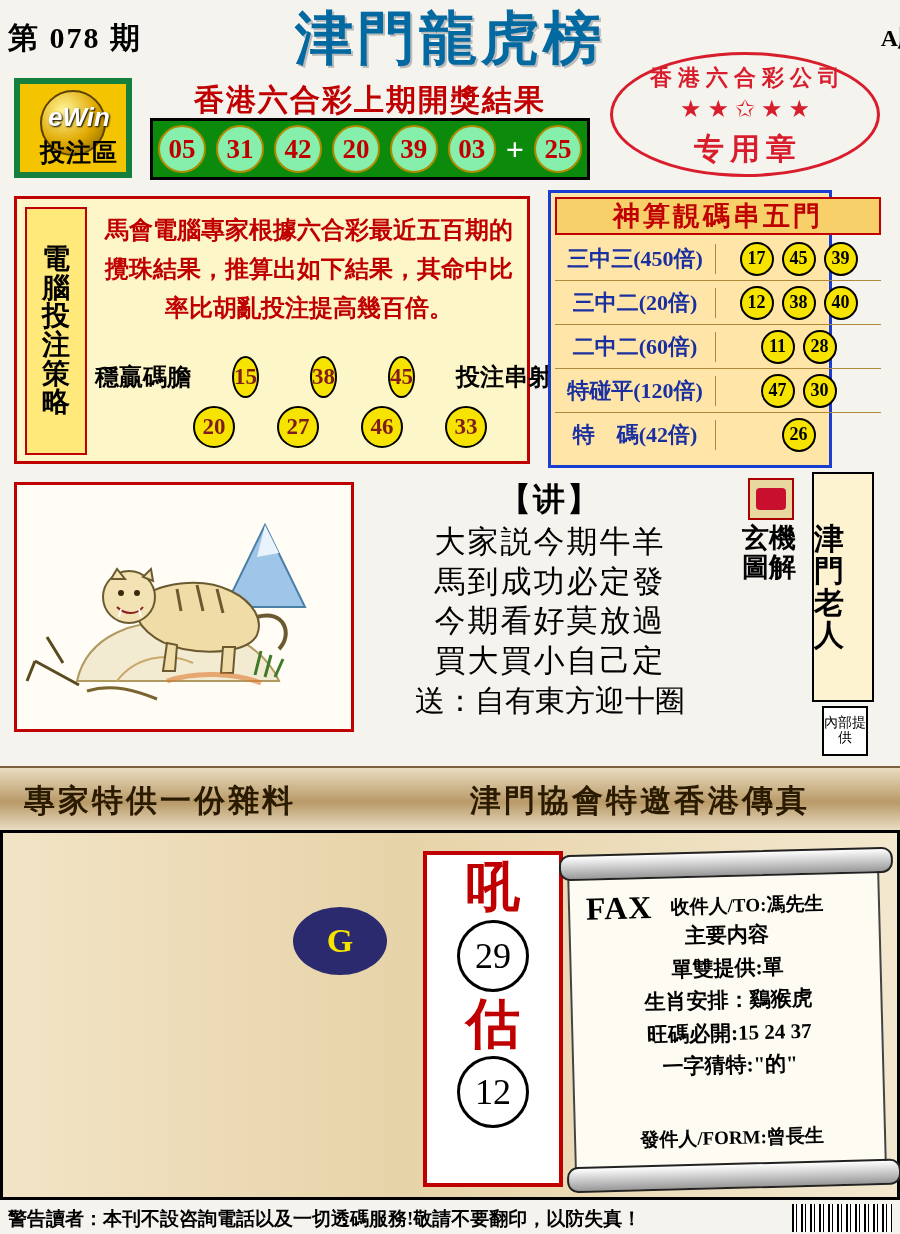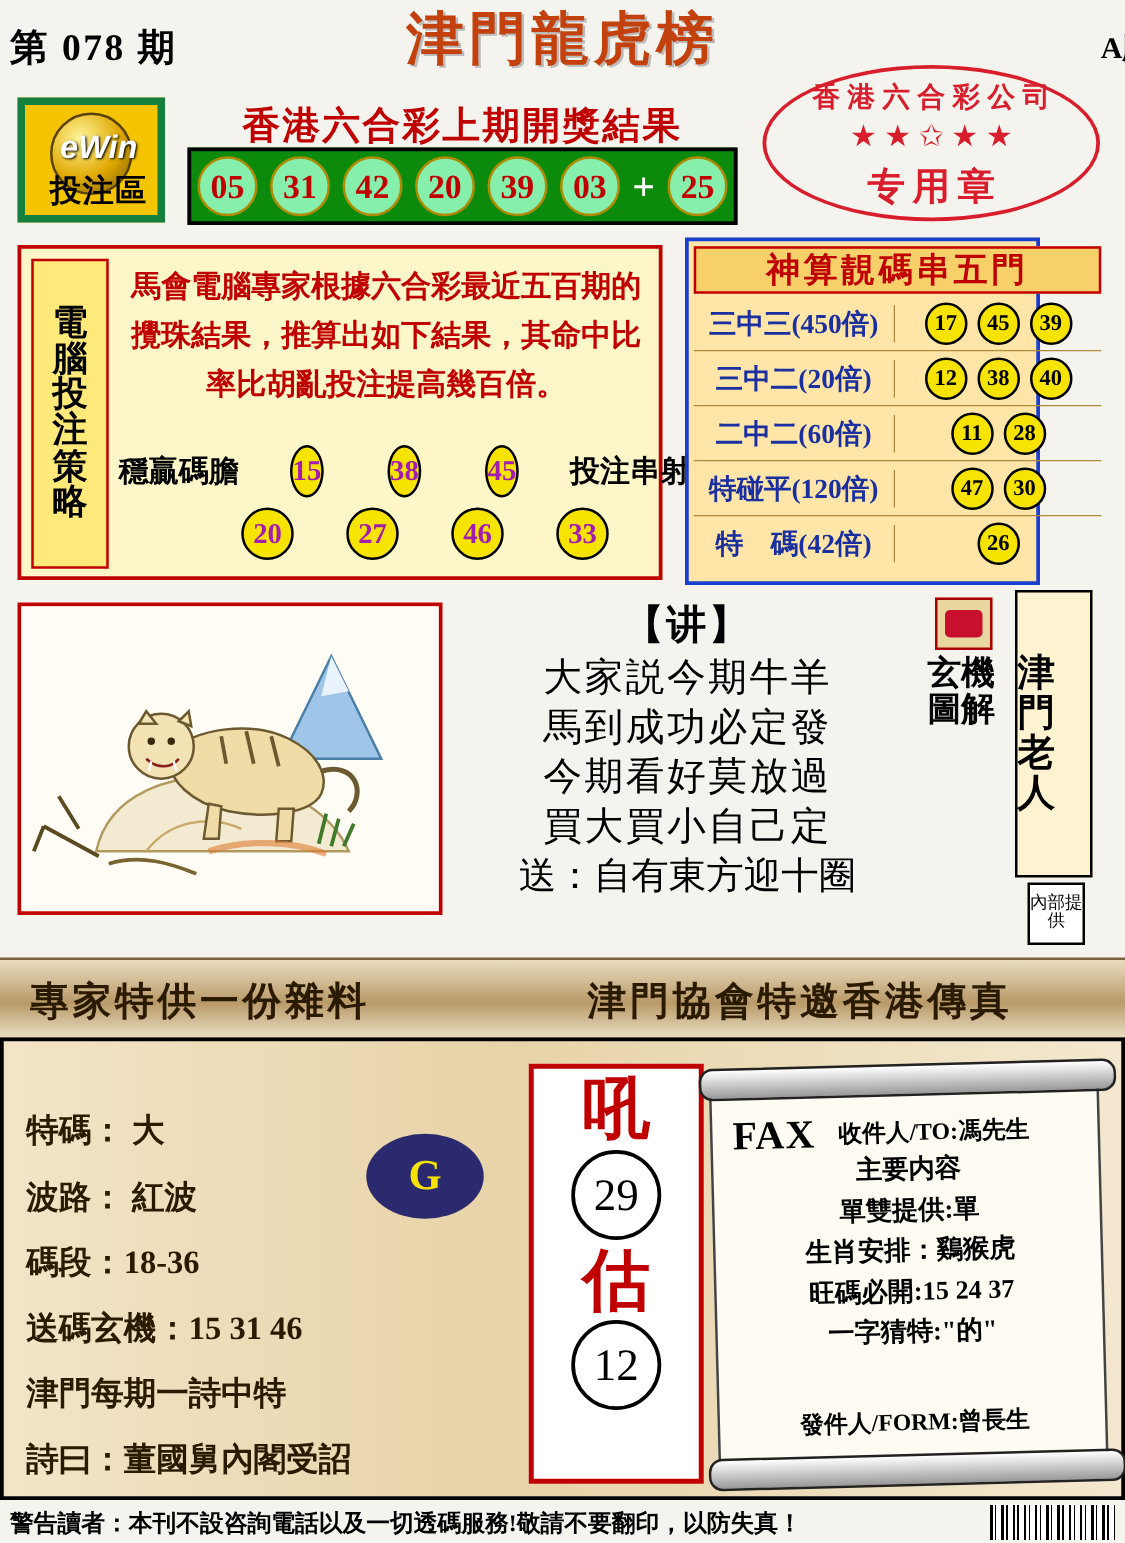--- a/index.html
+++ b/index.html
@@ -18,21 +18,21 @@
   .header{
     position:absolute;left:0;top:0;width:900px;height:70px;padding-left:32px;
   }
   .issue{
     position:absolute;left:8px;top:18px;
     font-size:30px;font-weight:bold;letter-spacing:2px;
     font-family:"Liberation Serif",serif;color:#000;
   }
   .main-title{
     position:absolute;left:0;top:0;width:900px;text-align:center;
-    font-size:46px;font-weight:bold;color:#c2410c;
+    font-size:58px;font-weight:bold;color:#0369a1;
     letter-spacing:4px;
     font-family:"DejaVu Serif",serif;
     text-shadow:2px 2px 0 #bbb;
   }
   .edition{
     position:absolute;right:10px;top:22px;font-size:24px;font-weight:bold;
   }
   
   .ewin{
     position:absolute;left:14px;top:78px;width:118px;height:100px;
@@ -111,21 +111,21 @@
     position:absolute;left:78px;width:430px;height:40px;
     display:flex;align-items:center;
   }
   .row1{top:158px;gap:31px;}
   .row2{top:208px;}
   .lbl{font-size:24px;font-weight:bold;color:#000;white-space:nowrap;}
   .yball{
     width:38px;height:38px;border-radius:50%;
     background:#f6e400;border:2px solid #000;
     display:flex;align-items:center;justify-content:center;
-    font-size:23px;font-weight:bold;color:#a21caf;margin:0 10px;
+    font-size:23px;font-weight:bold;color:#7f1d1d;margin:0 10px;
   }
   
   .rtable{
     position:absolute;left:548px;top:190px;width:284px;height:278px;
     background:#ffe6a8;border:3px solid #1a3fd0;box-sizing:border-box;
   }
   .rtable-title{
     position:absolute;left:4px;top:4px;width:326px;height:38px;
     background:#f7d06a;border:2px solid #c00000;box-sizing:border-box;
     color:#c00000;font-size:27px;font-weight:bold;letter-spacing:3px;
@@ -436,28 +436,20 @@
   </div>
   <div class="jinmen">津門老人</div>
   <div class="neibu">內部提供</div>
 
   <div class="banner">
     <div class="banner-l">專家特供一份雜料</div>
     <div class="banner-r">津門協會特邀香港傳真</div>
   </div>
 
   <div class="bottom">
-    <div class="binfo">
-      <div>特碼：  大</div>
-      <div>波路：  紅波</div>
-      <div>碼段：18-36</div>
-      <div>送碼玄機：15 31 46</div>
-      <div>津門每期一詩中特</div>
-      <div>詩曰：董國舅內閣受詔</div>
-    </div>
 
     <div class="logo-oval">
       <span class="g">G</span>
     </div>
 
     <div class="redbox">
       <div class="rbig">吼</div>
       <div class="rnum">29</div>
       <div class="rbig">估</div>
       <div class="rnum">12</div>

